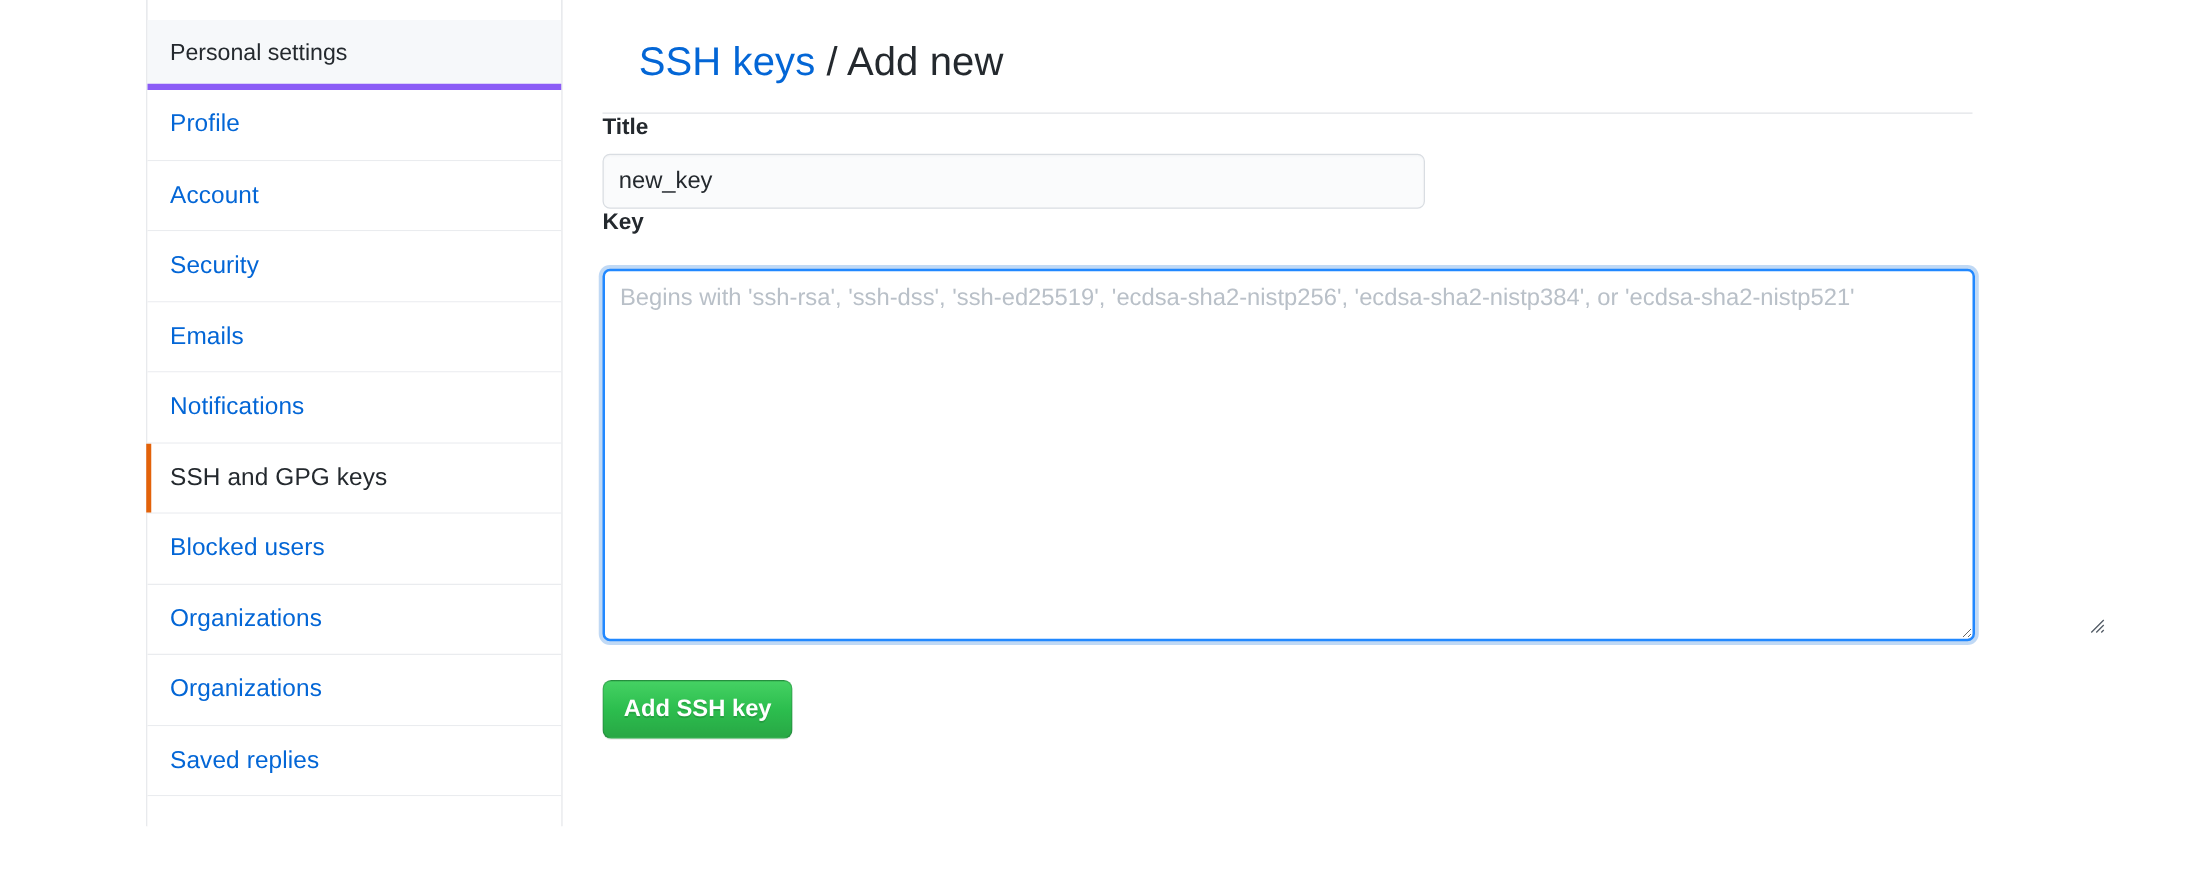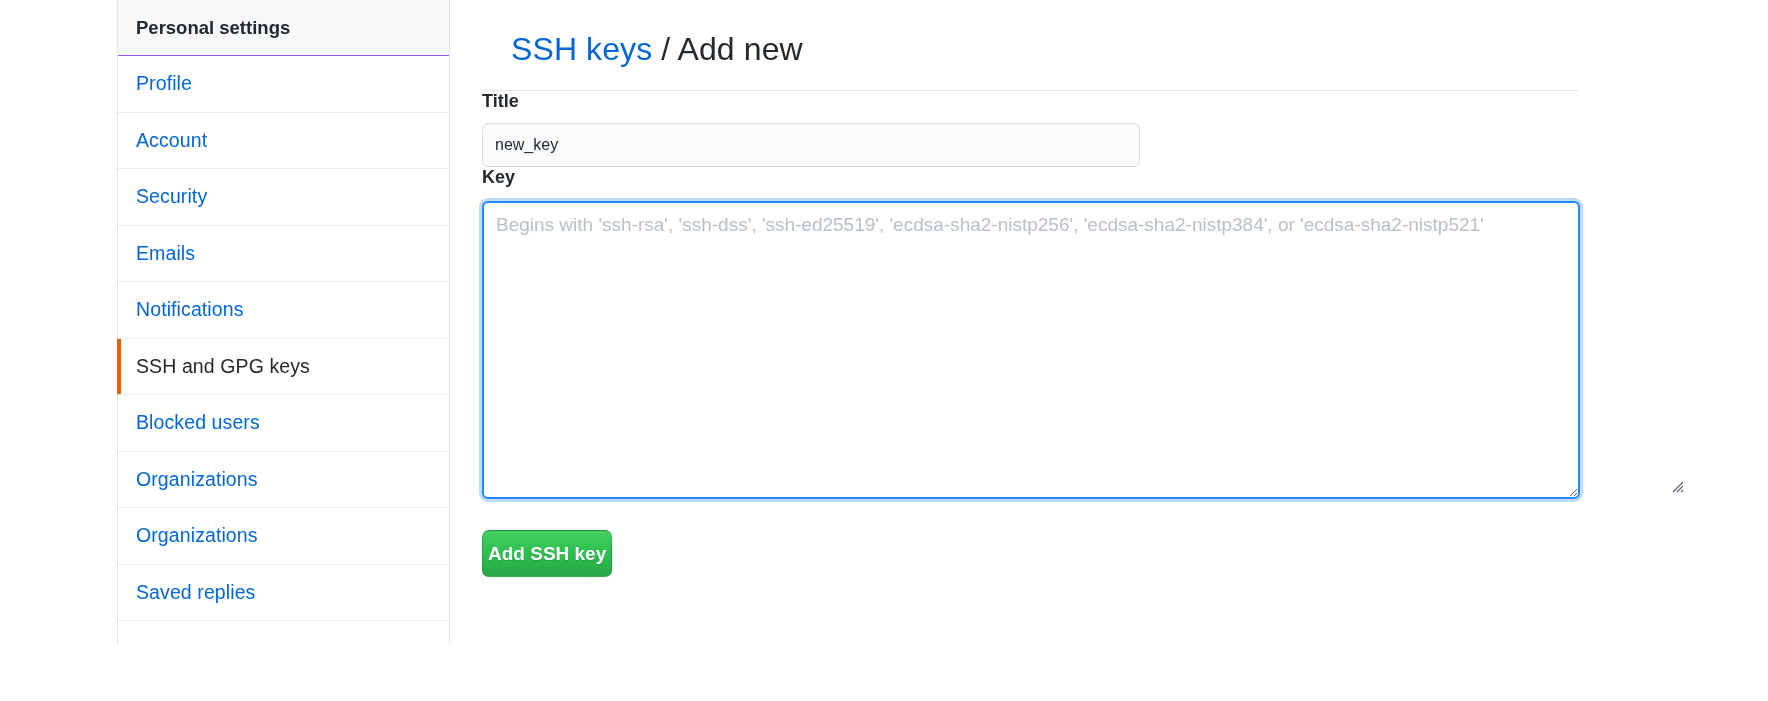--- a/index.html
+++ b/index.html
@@ -24,27 +24,28 @@
     left: 117px;
     top: 0px;
     width: 333px;
     background: #ffffff;
     border-left: 1px solid #e1e4e8;
     border-right: 1px solid #e1e4e8;
   }
   .side-header {
     height: 56px;
     background: #f6f8fa;
-    border-bottom: 1px solid #8b5cf6;
+    border-bottom: 5px solid #8b5cf6;
     display: flex;
     align-items: center;
     padding-left: 18px;
     font-size: 18.5px;
-    font-weight: bold;
-    color: #24292e;
+    font-weight: normal;
+    color: #24292e;
+    margin-top: 16px;
   }
   .side-item {
     position: relative;
     height: 56.5px;
     border-bottom: 1px solid #eaecef;
     display: flex;
     align-items: center;
     padding-left: 18px;
     font-size: 19.5px;
     color: #0366d6;
@@ -108,31 +109,31 @@
     line-height: 1.2;
   }
 
   .title-input {
     display: block;
     margin-top: 11px;
     width: 658px;
     height: 44px;
     padding: 6px 12px;
     font-family: "Liberation Sans", sans-serif;
-    font-size: 16px;
+    font-size: 19px;
     color: #24292e;
     background: #fafbfc;
     border: 1px solid #d9dde2;
     border-radius: 6px;
     box-shadow: inset 0 1px 1px rgba(225,228,232,0.25);
     outline: none;
   }
 
   .key-area-wrap {
-    margin-top: 12px;
+    margin-top: 26px;
     position: relative;
     width: 1207px;
   }
   .key-textarea {
     display: block;
     width: 1098px;
     height: 298px;
     padding: 8px 12px;
     font-family: "Liberation Sans", sans-serif;
     font-size: 19px;
@@ -164,21 +165,21 @@
   .btn-primary {
     display: inline-block;
     font-family: "Liberation Sans", sans-serif;
     font-size: 19px;
     font-weight: bold;
     color: #ffffff;
     background: linear-gradient(180deg, #3dc council, #2cbe4e);
     background: linear-gradient(180deg, #45d163 0%, #2cbe4e 50%, #28a745 100%);
     border: 1px solid rgba(27,31,35,0.18);
     border-radius: 7px;
-    padding: 13px 5px;
+    padding: 13px 16px;
     cursor: pointer;
     text-shadow: 0 1px 0 rgba(0,0,0,0.12);
     box-shadow: 0 1px 0 rgba(27,31,35,0.07);
     line-height: 1;
   }
 </style>
 </head>
 <body>
 
 <div id="page">

